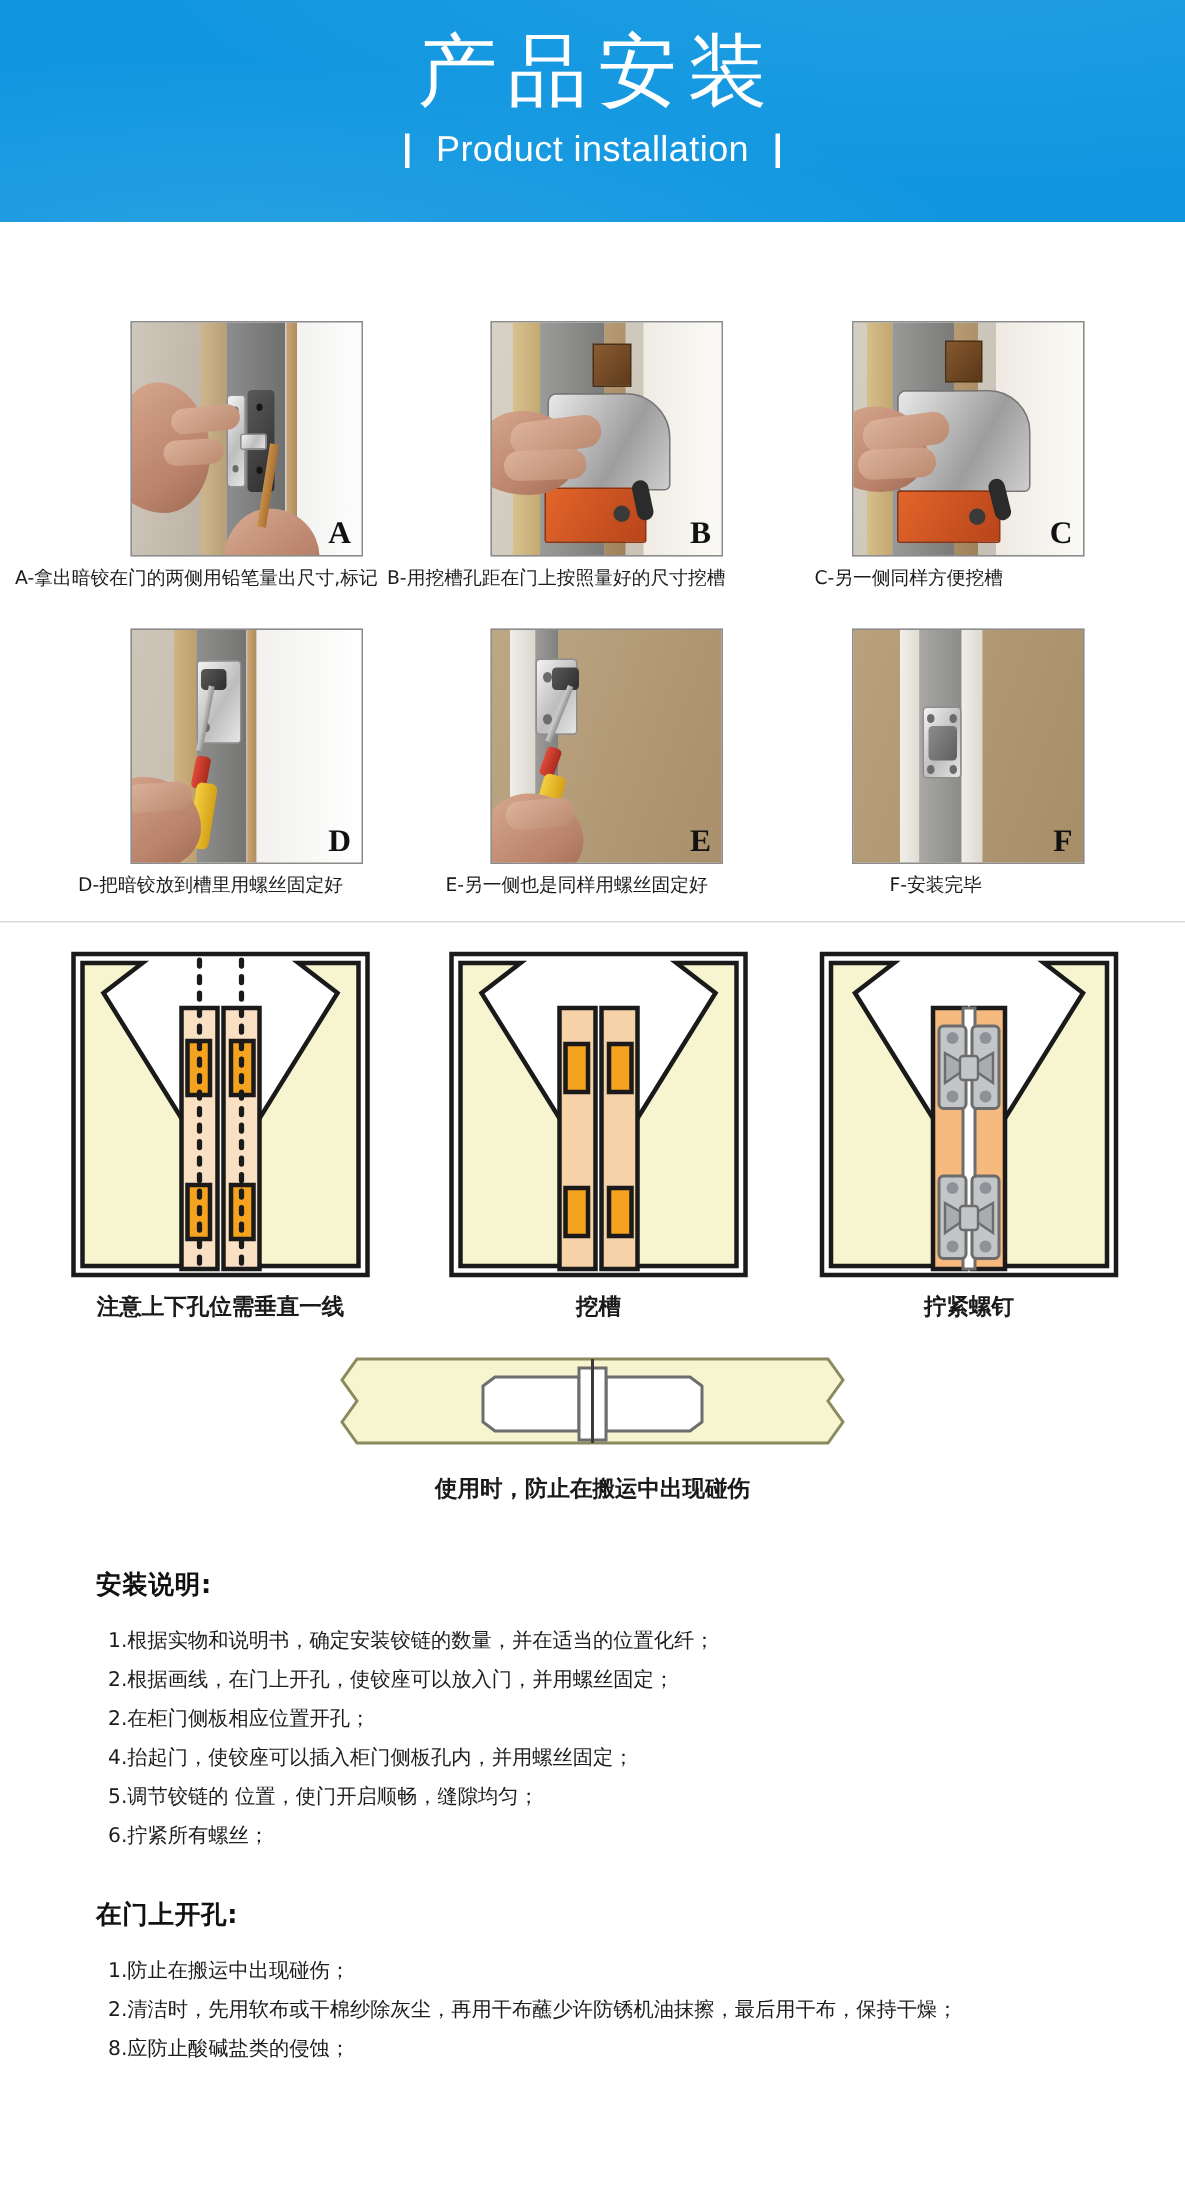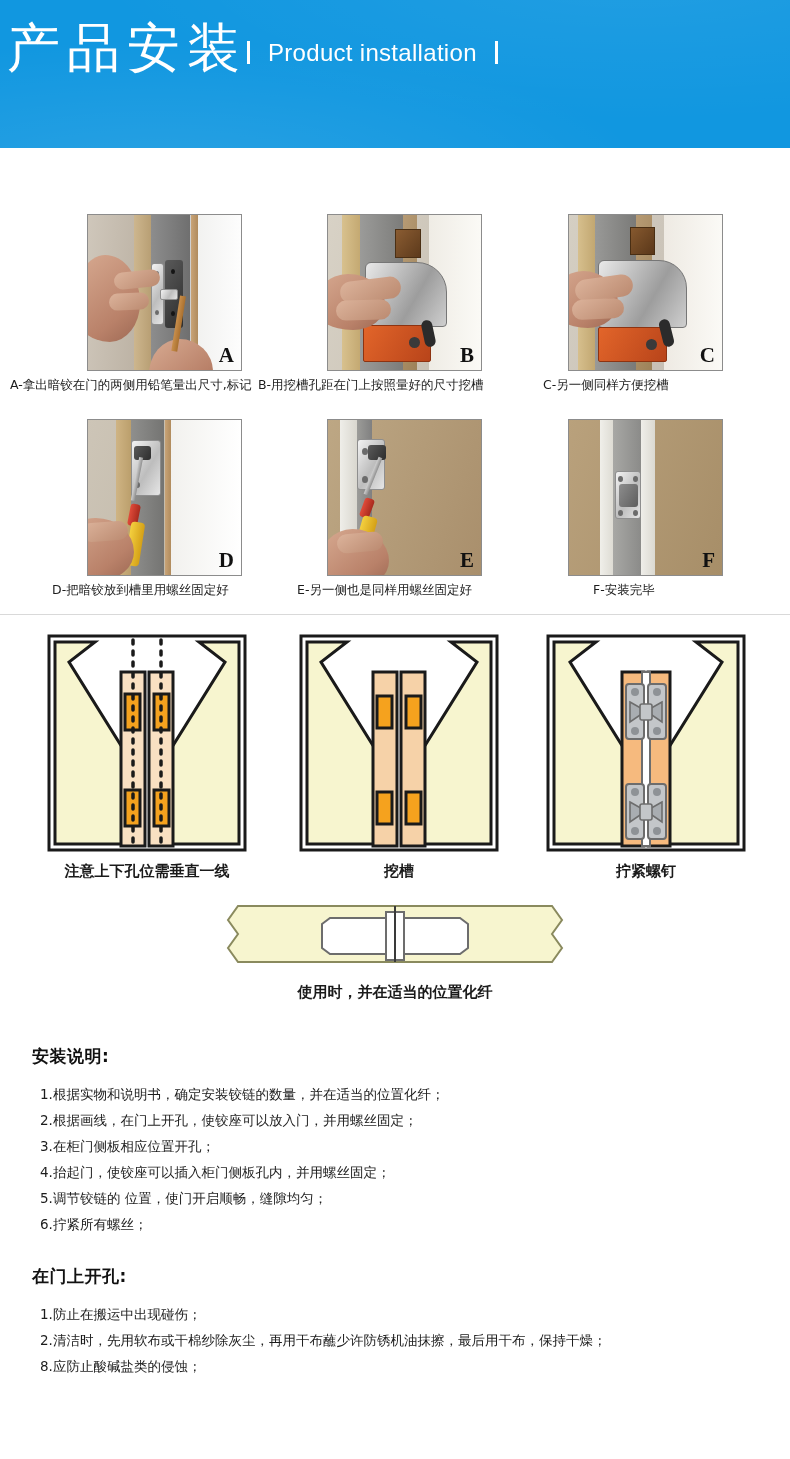--- a/index.html
+++ b/index.html
@@ -16,21 +16,21 @@
   .header {
     position: absolute; left: 0; top: 0; width: 790px; height: 148px;
     background: #1197e0;
     background-image:
       radial-gradient(ellipse at 20% 120%, rgba(255,255,255,.10) 0%, rgba(255,255,255,0) 55%),
       radial-gradient(ellipse at 80% -20%, rgba(255,255,255,.07) 0%, rgba(255,255,255,0) 60%);
     overflow: hidden;
   }
   .header-inner {
     position: absolute; left: 0; right: 0; top: 18px;
-    display: flex; flex-direction: row; align-items: center;
+    display: flex; flex-direction: column; align-items: center;
   }
   .header-cn {
     color: #ffffff;
     font-size: 53px;
     line-height: 60px;
     letter-spacing: 7px;
     text-indent: 7px;
     font-weight: 400;
     font-family: "DejaVu Sans", "Liberation Sans", sans-serif;
     white-space: nowrap;
@@ -149,21 +149,21 @@
   .crosssec { position: absolute; left: 0; top: 283px; width: 790px; }
   .crosssec-svg { display: block; margin: 0 auto; }
   .crosssec-label {
     margin-top: 9px; text-align: center;
     font-size: 15px; font-weight: 700; color: #1a1a1a;
     font-family: "DejaVu Sans", sans-serif;
   }
 
   
   .text-section { position: absolute; left: 0; top: 1045px; width: 790px; }
-  .txt-block { padding-left: 32px; }
+  .txt-block { padding-left: 64px; }
   .txt-heading {
     font-size: 17px; font-weight: 700; color: #111;
     font-family: "DejaVu Sans", sans-serif;
     letter-spacing: .5px;
   }
   .txt-list { margin-top: 13px; }
   .txt-item {
     font-size: 13.5px; color: #1c1c1c; line-height: 26px;
     font-family: "DejaVu Sans", sans-serif;
     padding-left: 8px; white-space: nowrap;
@@ -407,32 +407,32 @@
     </div>
 
     <div class="crosssec">
       <svg class="crosssec-svg" width="370" height="76" viewBox="0 0 370 76">
         <path d="M28,8 L342,8 L352,22 L342,36 L352,50 L342,64 L28,64 L18,50 L28,36 L18,22 Z" fill="#f7f5cf" stroke="#8a8a5e" stroke-width="2"></path>
         <path d="M112,26 L120,20 L176,20 L176,56 L120,56 L112,50 Z" fill="#ffffff" stroke="#6d6d6d" stroke-width="2"></path>
         <path d="M258,26 L250,20 L194,20 L194,56 L250,56 L258,50 Z" fill="#ffffff" stroke="#6d6d6d" stroke-width="2"></path>
         <rect x="176" y="14" width="18" height="48" fill="#ffffff" stroke="#6d6d6d" stroke-width="2"></rect>
         <line x1="185" y1="8" x2="185" y2="64" stroke="#3a3a3a" stroke-width="2"></line>
       </svg>
-      <div class="crosssec-label">使用时，并在适当的位置化纤</div>
+      <div class="crosssec-label">使用时，防止在搬运中出现碰伤</div>
     </div>
   </div>
 
   <div class="text-section">
 
     <div class="txt-block">
       <div class="txt-heading">安装说明:</div>
       <div class="txt-list">
         <div class="txt-item">1.根据实物和说明书，确定安装铰链的数量，并在适当的位置化纤；</div>
         <div class="txt-item">2.根据画线，在门上开孔，使铰座可以放入门，并用螺丝固定；</div>
-        <div class="txt-item">3.在柜门侧板相应位置开孔；</div>
+        <div class="txt-item">2.在柜门侧板相应位置开孔；</div>
         <div class="txt-item">4.抬起门，使铰座可以插入柜门侧板孔内，并用螺丝固定；</div>
         <div class="txt-item">5.调节铰链的 位置，使门开启顺畅，缝隙均匀；</div>
         <div class="txt-item">6.拧紧所有螺丝；</div>
       </div>
     </div>
 
     <div class="txt-block gap-block">
       <div class="txt-heading">在门上开孔:</div>
       <div class="txt-list">
         <div class="txt-item">1.防止在搬运中出现碰伤；</div>

